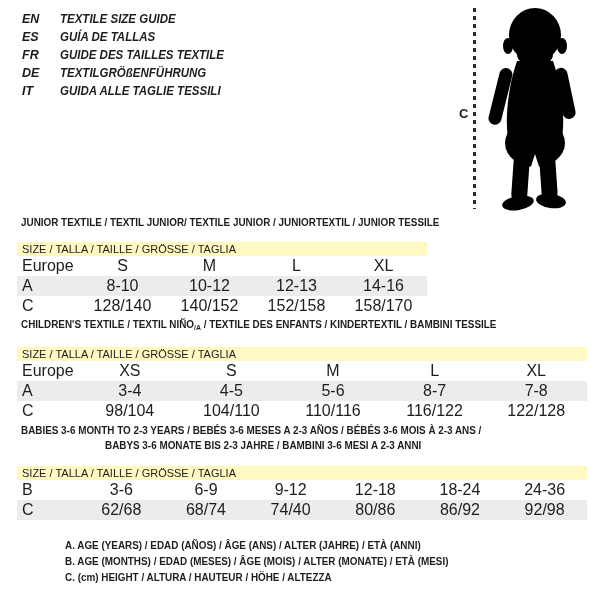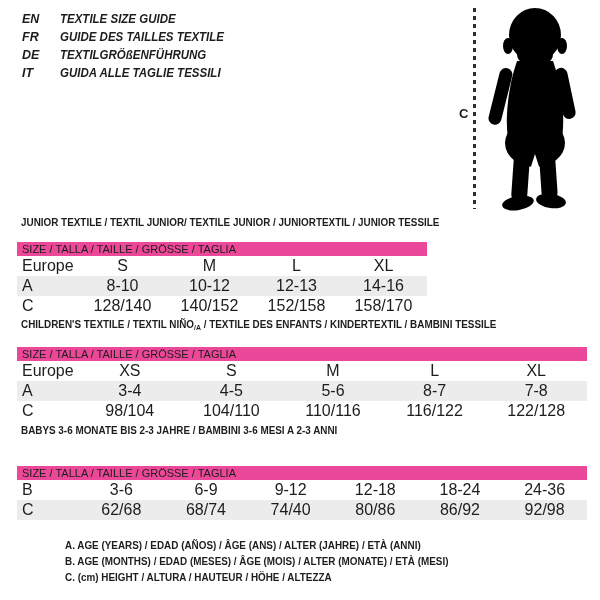--- a/index.html
+++ b/index.html
@@ -25,21 +25,21 @@
   .baby-svg{position:absolute;left:483px;top:6px;}
 
   
   .tbl-title{position:absolute;left:21px;font-weight:bold;font-size:11.5px;line-height:15px;text-align:center;}
   .tbl-title .sub{font-size:8px;vertical-align:-2px;}
 
   
   .size-table{position:absolute;border-collapse:collapse;table-layout:fixed;}
   .size-table td{padding:0;font-size:16px;height:20px;text-align:center;vertical-align:middle;}
   .size-table td.bar{
-    background:#ec4899;font-size:11px;height:14px;text-align:left;padding-left:5px;
+    background:#fef9c3;font-size:11px;height:14px;text-align:left;padding-left:5px;
   }
   .size-table td.lbl{text-align:left;padding-left:5px;}
   .size-table tr.stripe td{background:#ececec;}
   .t1{left:17px;top:242px;width:410px;}
   .t2{left:17px;top:347px;width:570px;}
   .t3{left:17px;top:466px;width:570px;}
   col.c-lbl{width:62px;}
 
   
   .notes{position:absolute;left:21px;top:537px;margin-left:44px;}
@@ -47,20 +47,24 @@
 </style>
 </head>
 <body>
 
 <div class="lang-list">
   <div class="lang-row">
     <span class="lang-code">EN</span>
     <span class="lang-label cond92">TEXTILE SIZE GUIDE</span>
   </div>
   <div class="lang-row">
+    <span class="lang-code">ES</span>
+    <span class="lang-label cond92">GUÍA DE TALLAS</span>
+  </div>
+  <div class="lang-row">
     <span class="lang-code">FR</span>
     <span class="lang-label cond92">GUIDE DES TAILLES TEXTILE</span>
   </div>
   <div class="lang-row">
     <span class="lang-code">DE</span>
     <span class="lang-label cond92">TEXTILGRÖßENFÜHRUNG</span>
   </div>
   <div class="lang-row">
     <span class="lang-code">IT</span>
     <span class="lang-label cond92">GUIDA ALLE TAGLIE TESSILI</span>
@@ -170,20 +174,21 @@
     <td>98/104</td>
     <td>104/110</td>
     <td>110/116</td>
     <td>116/122</td>
     <td>122/128</td>
   </tr>
 </tbody>
   </table>
 
 <div class="tbl-title" style="top:423px;">
+  <div><span class="cond">BABIES 3-6 MONTH TO 2-3 YEARS / BEBÉS 3-6 MESES A 2-3 AÑOS / BÉBÉS 3-6 MOIS À 2-3 ANS /</span></div>
   <div><span class="cond">BABYS 3-6 MONATE BIS 2-3 JAHRE / BAMBINI 3-6 MESI A 2-3 ANNI</span></div>
 </div>
 <table class="size-table t3">
   <colgroup>
       <col class="c-lbl">
       <col>
       <col>
       <col>
       <col>
       <col>

